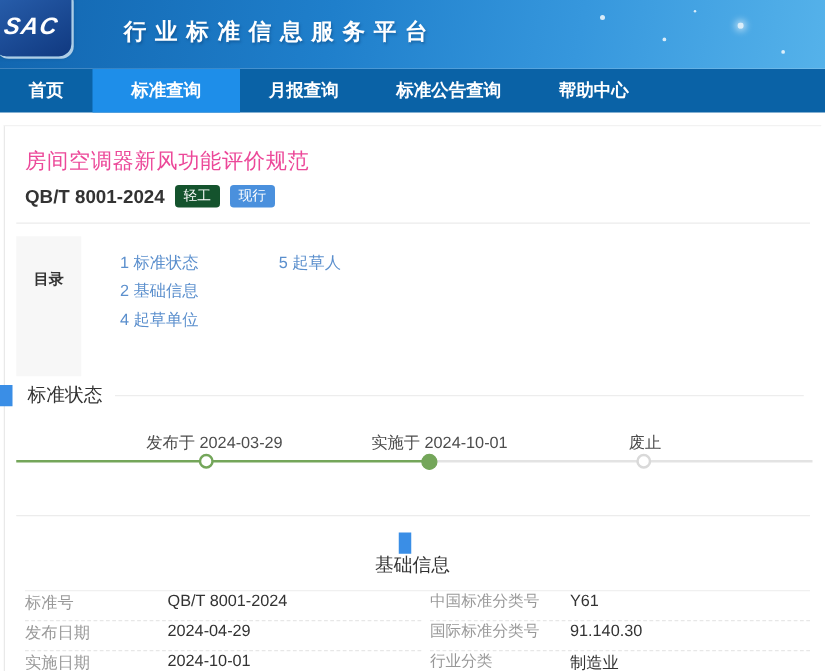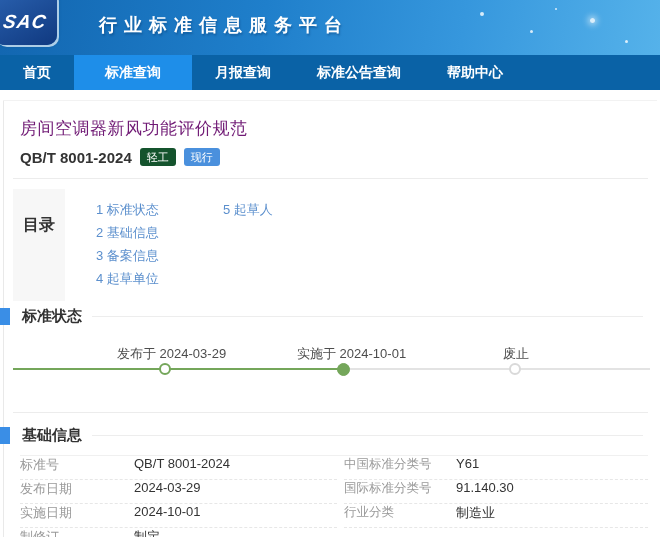--- a/index.html
+++ b/index.html
@@ -33,48 +33,48 @@
   .nav-item { display:flex; align-items:center; padding:0 23px; color:#fff;
               font-size:14px; font-weight:bold; cursor:pointer; white-space:nowrap;text-align:center; }
   .nav-item.active { background:#1e8ee9; padding:0 31px; }
 
   
   .content { position:relative; padding:0 12px 0 20px; }
   .left-border { position:absolute; left:3px; top:100px; width:1px; height:437px; background:#e9e9e9; }
   .top-border { position:absolute; left:3px; top:100px; width:654px; height:1px; background:#f2f2f2; }
 
   .doc-header { padding-top:27px; }
-  .doc-title { font-size:17px; color:#701a75; letter-spacing:.5px; }
+  .doc-title { font-size:17px; color:#ec4899; letter-spacing:.5px; }
   .doc-code-row { margin-top:8px; display:flex; align-items:center; }
   .doc-code { font-size:15px; font-weight:bold; color:#333; }
   .badge { margin-left:8px; color:#fff; font-size:11px; line-height:16px;
            padding:1px 7px; border-radius:3px; }
   .badge-industry { background:#14532d; }
   .badge-status { background:#4a90dd; }
 
   .divider { height:1px; background:#ececec; margin:12px 0 0 -7px; }
 
   
   .toc { display:flex; margin:10px 0 0 -7px; height:112px; }
   .toc-label-box { width:52px; background:#f7f7f7; text-align:center; padding-top:26px;
-                   font-size:16px; font-weight:bold; color:#333; flex:none; }
+                   font-size:12px; font-weight:bold; color:#333; flex:none; }
   .toc-cols { display:flex; padding-top:13px; }
   .toc-col { display:flex; flex-direction:column; }
   .toc-col1 { margin-left:31px; width:127px; }
   .toc-col2 { margin-left:0; }
   .toc-link { font-size:13px; color:#5b8fcd; text-decoration:none; line-height:16px;
               margin-bottom:7px; cursor:pointer; white-space:nowrap; }
 
   
   .section-header { display:flex; align-items:center; margin-left:-20px; }
   .section-bar { width:10px; height:17px; background:#3a8ee6; flex:none; }
-  .section-title { margin-left:12px; font-size:15px; font-weight:bold; color:#333; white-space:nowrap; }
+  .section-title { margin-left:12px; font-size:15px; font-weight:normal; color:#333; white-space:nowrap; }
   .section-line { flex:1; height:1px; background:#ededed; margin-left:10px; margin-right:5px; }
   .sh-status { margin-top:6px; }
-  .sh-basic { margin-top:13px; }
+  .sh-basic { margin-top:13px;flex-direction:column; }
 
   
   .timeline { position:relative; height:58px; margin-left:-20px; width:592px; margin-top:16px; }
   .tl-label { position:absolute; top:3px; font-size:13px; color:#4d4d4d; white-space:nowrap; }
   .tl-l0 { left:117px; } .tl-l1 { left:297px; } .tl-l2 { left:503px; }
   .tl-line { position:absolute; top:26px; height:2px; }
   .tl-line-done { left:13px; width:330px; background:#74a65a; }
   .tl-line-pending { left:343px; width:307px; background:#e3e3e3; }
   .tl-dot { position:absolute; top:21px; width:12px; height:12px; border-radius:50%; background:#fff; }
   .tl-d0 { left:159px; border:2px solid #74a65a; }
@@ -135,21 +135,20 @@
     </div>
 
     <div class="divider"></div>
 
     <div class="toc">
       <div class="toc-label-box">目录</div>
       <div class="toc-cols">
         <div class="toc-col toc-col1">
           <a class="toc-link">1 标准状态</a>
           <a class="toc-link">2 基础信息</a>
-          <a class="toc-link">3 备案信息</a>
           <a class="toc-link">4 起草单位</a>
         </div>
         <div class="toc-col toc-col2">
           <a class="toc-link">5 起草人</a>
         </div>
       </div>
     </div>
 
     <div class="section-header sh-status">
       <div class="section-bar"></div>
@@ -177,21 +176,21 @@
     </div>
 
     <div class="info-grid">
       <div class="info-col info-col-left">
         <div class="info-row">
           <span class="info-label">标准号</span>
           <span class="info-value">QB/T 8001-2024</span>
         </div>
         <div class="info-row">
           <span class="info-label">发布日期</span>
-          <span class="info-value">2024-03-29</span>
+          <span class="info-value">2024-04-29</span>
         </div>
         <div class="info-row">
           <span class="info-label">实施日期</span>
           <span class="info-value">2024-10-01</span>
         </div>
         <div class="info-row">
           <span class="info-label">制修订</span>
           <span class="info-value">制定</span>
         </div>
       </div>

